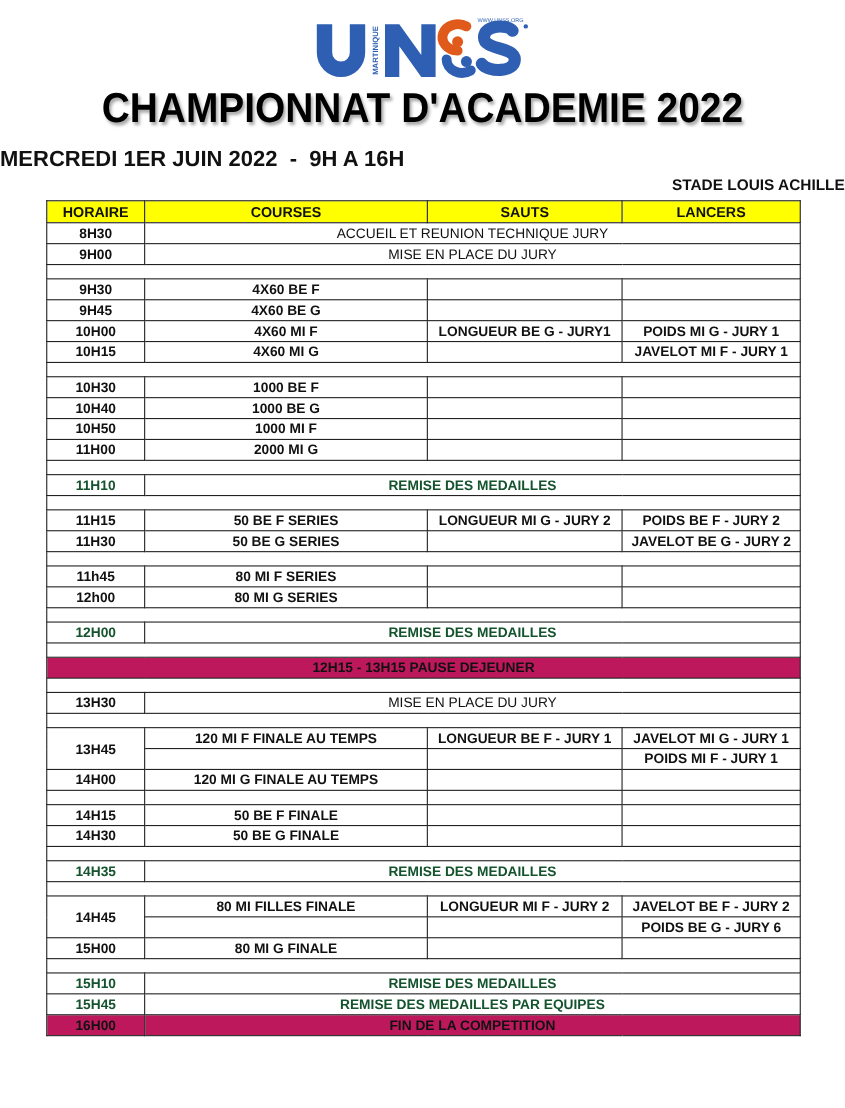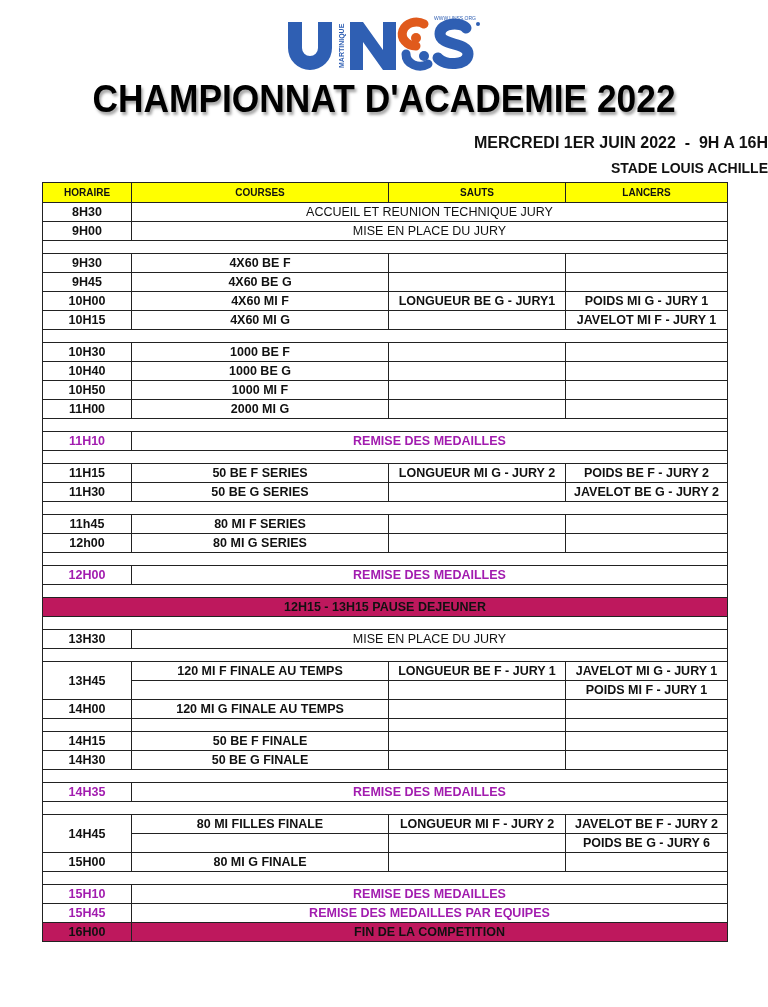--- a/index.html
+++ b/index.html
@@ -1,28 +1,28 @@
 <!DOCTYPE html>
 <html><head>
 <meta charset="utf-8">
 <style>
   html, body { margin: 0; padding: 0; background: #ffffff; }
   body { width: 768px; height: 1007px; overflow: hidden; position: relative; font-family: "Liberation Sans", sans-serif; color: #111; }
   .logo { position: absolute; left: 284px; top: 10px; width: 200px; height: 66px; }
   .title { position: absolute; left: 0; width: 768px; top: 78px; text-align: center; font-family: "Liberation Sans", sans-serif; font-weight: bold; font-size: 38px; letter-spacing: 0px; color: #000; text-shadow: 2px 3px 3px rgba(0,0,0,0.35); transform: scaleX(0.93); }
-  .subtitle { position: absolute; left: 0; width: 768px; top: 134px; text-align: right; font-weight: bold; font-size: 16px; }
+  .subtitle { position: absolute; left: 0; width: 768px; top: 134px; text-align: left; font-weight: bold; font-size: 20px; }
   .venue { position: absolute; left: 0; width: 768px; top: 160px; text-align: right; font-weight: bold; font-size: 14px; }
   table.sched { position: absolute; left: 42px; top: 182px; width: 685px; border-collapse: collapse; table-layout: fixed; font-size: 12.5px; }
   table.sched td, table.sched th { border: 1.5px solid #222; padding: 0; text-align: center; height: 18px; line-height: 18px; overflow: hidden; white-space: nowrap; }
-  table.sched th { background: #ffff00; font-weight: bold; font-size: 10px; height: 19px; }
+  table.sched th { background: #ffff00; font-weight: bold; font-size: 13px; height: 19px; }
   col.c1 { width: 89px; } col.c2 { width: 257px; } col.c3 { width: 177px; } col.c4 { width: 162px; }
   td.time { font-weight: bold; }
   td.event { font-weight: bold; }
   tr.spacer td { height: 12px; line-height: 12px; }
-  tr.blue td { color: #a21caf; font-weight: bold; }
+  tr.blue td { color: #14532d; font-weight: bold; }
   tr.yellow td { background: #be185d; font-weight: bold; }
   td.span { font-weight: normal; }
 </style>
 </head>
 <body>
 
 <div class="logo">
   <svg width="200" height="66" viewBox="0 0 200 66">
 
     <path d="M4 12 h14 v26 a8 8 0 0 0 16 0 v-26 h14 v26 a22 22 0 0 1 -44 0 z" fill="#2f5fb3"></path>

